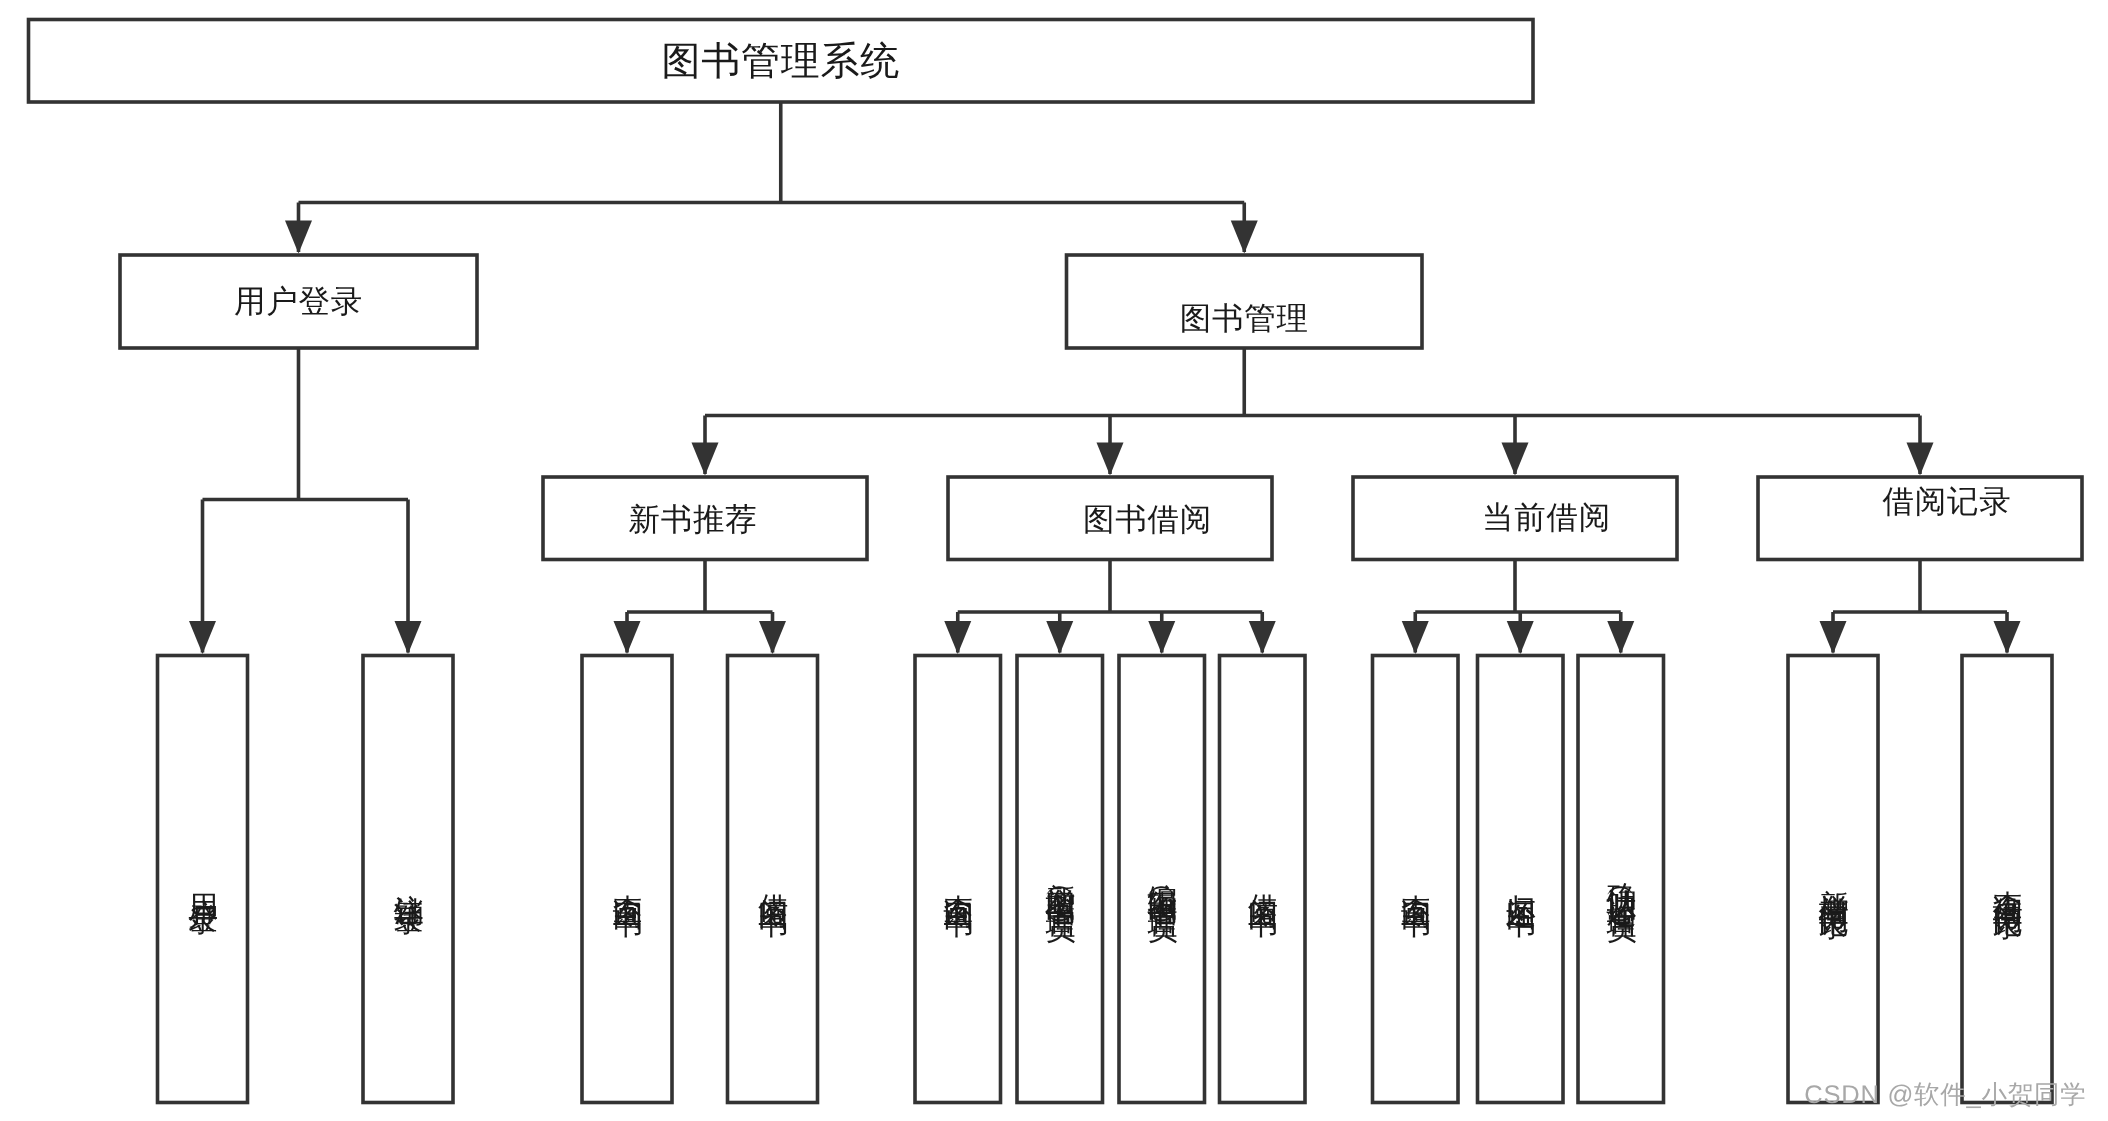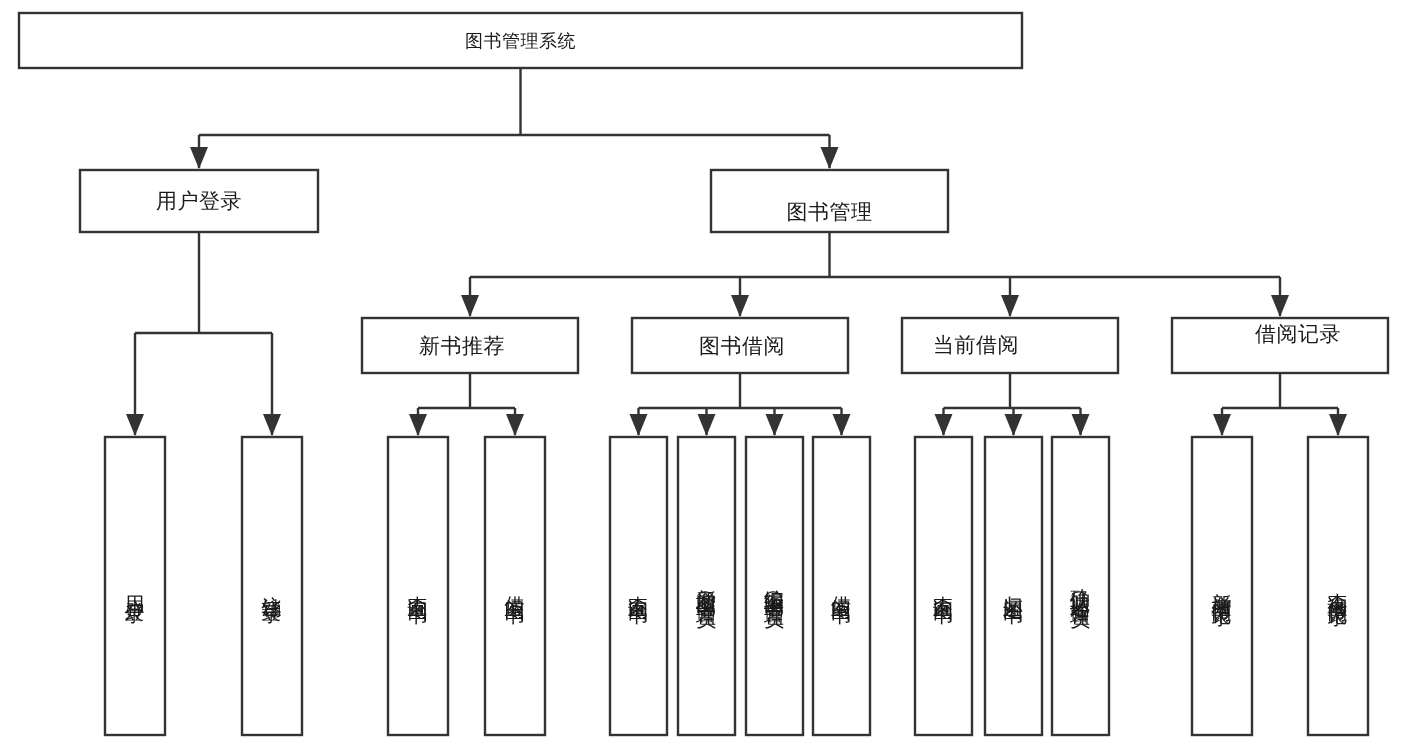--- a/index.html
+++ b/index.html
@@ -55,21 +55,21 @@
   }
   .node-label.vertical {
     writing-mode: vertical-rl;
     text-orientation: upright;
     font-size: 20px;
     letter-spacing: 3px;
     line-height: 1;
     white-space: nowrap;
   }
   .node-label.root {
-    font-size: 18px;
+    font-size: 26px;
   }
   .watermark {
     position: absolute;
     right: 14px;
     bottom: 6px;
     font-size: 17px;
     color: #a8a8a8;
     font-family: "Liberation Sans", "DejaVu Sans", sans-serif;
     letter-spacing: 0.5px;
     white-space: nowrap;
@@ -157,32 +157,33 @@
         <rect x="1192" y="437" width="60" height="298" class="node-box"></rect>
         <rect x="1308" y="437" width="60" height="298" class="node-box"></rect>
       </g>
   </svg>
 
   <div id="labels">
       <div class="node-label horizontal root" style="left: 19px; top: 13px; width: 1003px; height: 55px;">图书管理系统</div>
       <div class="node-label horizontal" style="left: 80px; top: 170px; width: 238px; height: 62px;">用户登录</div>
       <div class="node-label horizontal" style="left: 711px; top: 181px; width: 237px; height: 62px;">图书管理</div>
       <div class="node-label horizontal" style="left: 362px; top: 318px; width: 200px; height: 55px;">新书推荐</div>
-      <div class="node-label horizontal" style="left: 604px; top: 318px; width: 216px; height: 55px; padding-left: 30px;">图书借阅</div>
-      <div class="node-label horizontal" style="left: 868px; top: 318px; width: 216px; height: 53px;">当前借阅</div>
+      <div class="node-label horizontal" style="left: 627px; top: 318px; width: 216px; height: 55px; padding-left: 30px;">图书借阅</div>
+      <div class="node-label horizontal" style="left: 923px; top: 318px; width: 216px; height: 53px;">当前借阅</div>
       <div class="node-label horizontal" style="left: 1172px; top: 306px; width: 252px; height: 55px; font-family: Liberation Mono, monospace;">借阅记录</div>
       <div class="node-label vertical" style="left: 105px; top: 437px; width: 60px; height: 298px;">用户登录</div>
       <div class="node-label vertical" style="left: 242px; top: 437px; width: 60px; height: 298px;">注销登录</div>
       <div class="node-label vertical" style="left: 388px; top: 437px; width: 60px; height: 298px;">查询图书</div>
       <div class="node-label vertical" style="left: 485px; top: 437px; width: 60px; height: 298px;">借阅图书</div>
       <div class="node-label vertical" style="left: 610px; top: 437px; width: 57px; height: 298px;">查询图书</div>
       <div class="node-label vertical" style="left: 678px; top: 437px; width: 57px; height: 298px;">新增图书（管理员）</div>
       <div class="node-label vertical" style="left: 746px; top: 437px; width: 57px; height: 298px;">编辑图书（管理员）</div>
       <div class="node-label vertical" style="left: 813px; top: 437px; width: 57px; height: 298px;">借阅图书</div>
       <div class="node-label vertical" style="left: 915px; top: 437px; width: 57px; height: 298px;">查询图书</div>
       <div class="node-label vertical" style="left: 985px; top: 437px; width: 57px; height: 298px;">归还图书</div>
       <div class="node-label vertical" style="left: 1052px; top: 437px; width: 57px; height: 298px;">确认归还（管理员）</div>
       <div class="node-label vertical" style="left: 1192px; top: 437px; width: 60px; height: 298px;">新增借阅记录</div>
       <div class="node-label vertical" style="left: 1308px; top: 437px; width: 60px; height: 298px;">查询借阅记录</div>
     </div>
 
+  <div class="watermark">CSDN @软件_小贺同学</div>
 
 </div>
 
 </body></html>

